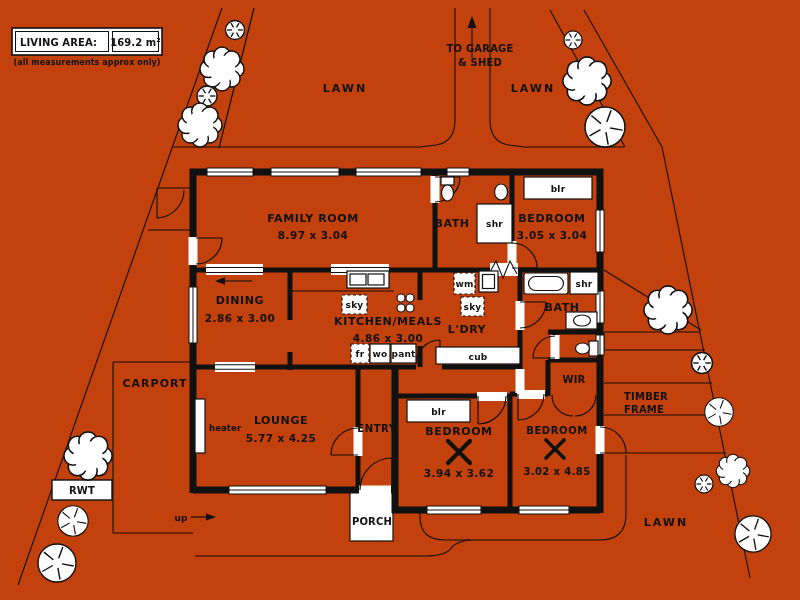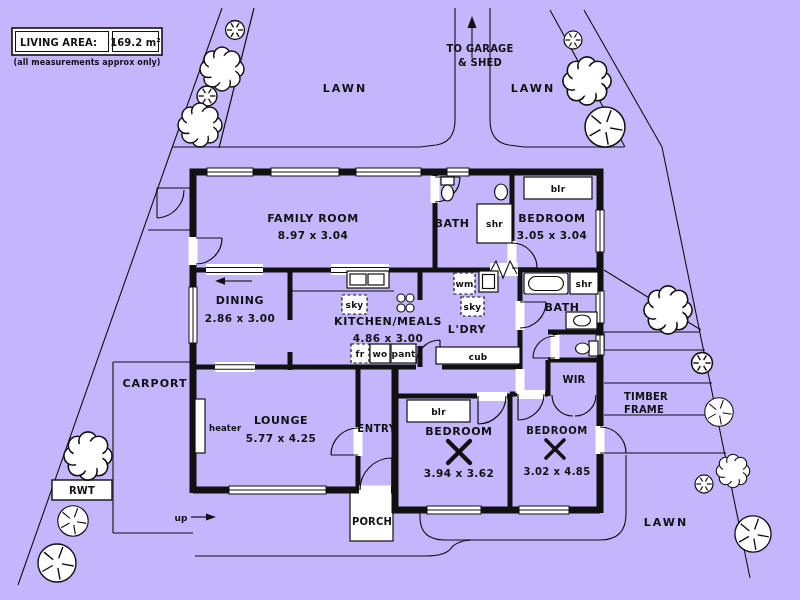--- a/index.html
+++ b/index.html
@@ -1,16 +1,16 @@
 <!DOCTYPE html>
 <html><head>
 <meta charset="utf-8">
 <style>
   html,body{margin:0;padding:0;background:#fff;}
-  .wrap{width:800px;height:600px;position:relative;background:#c4b5fd;text-decoration:underline;}
+  .wrap{width:800px;height:600px;position:relative;background:#c2410c;text-decoration:underline;}
   svg{display:block;}
   text{fill:#111;font-family:"DejaVu Sans",sans-serif;font-weight:700;}
   .lbl{font-size:11px;letter-spacing:.6px;text-anchor:middle;}
   .dim{font-size:10.5px;letter-spacing:.4px;text-anchor:middle;}
   .sm{font-size:9px;letter-spacing:.2px;text-anchor:middle;}
   .xs{font-size:8.5px;letter-spacing:.1px;text-anchor:middle;}
   .site{font-size:11px;letter-spacing:2px;text-anchor:middle;}
   .start{text-anchor:start;}
   .ln{stroke:#111;fill:none;}
 </style>

